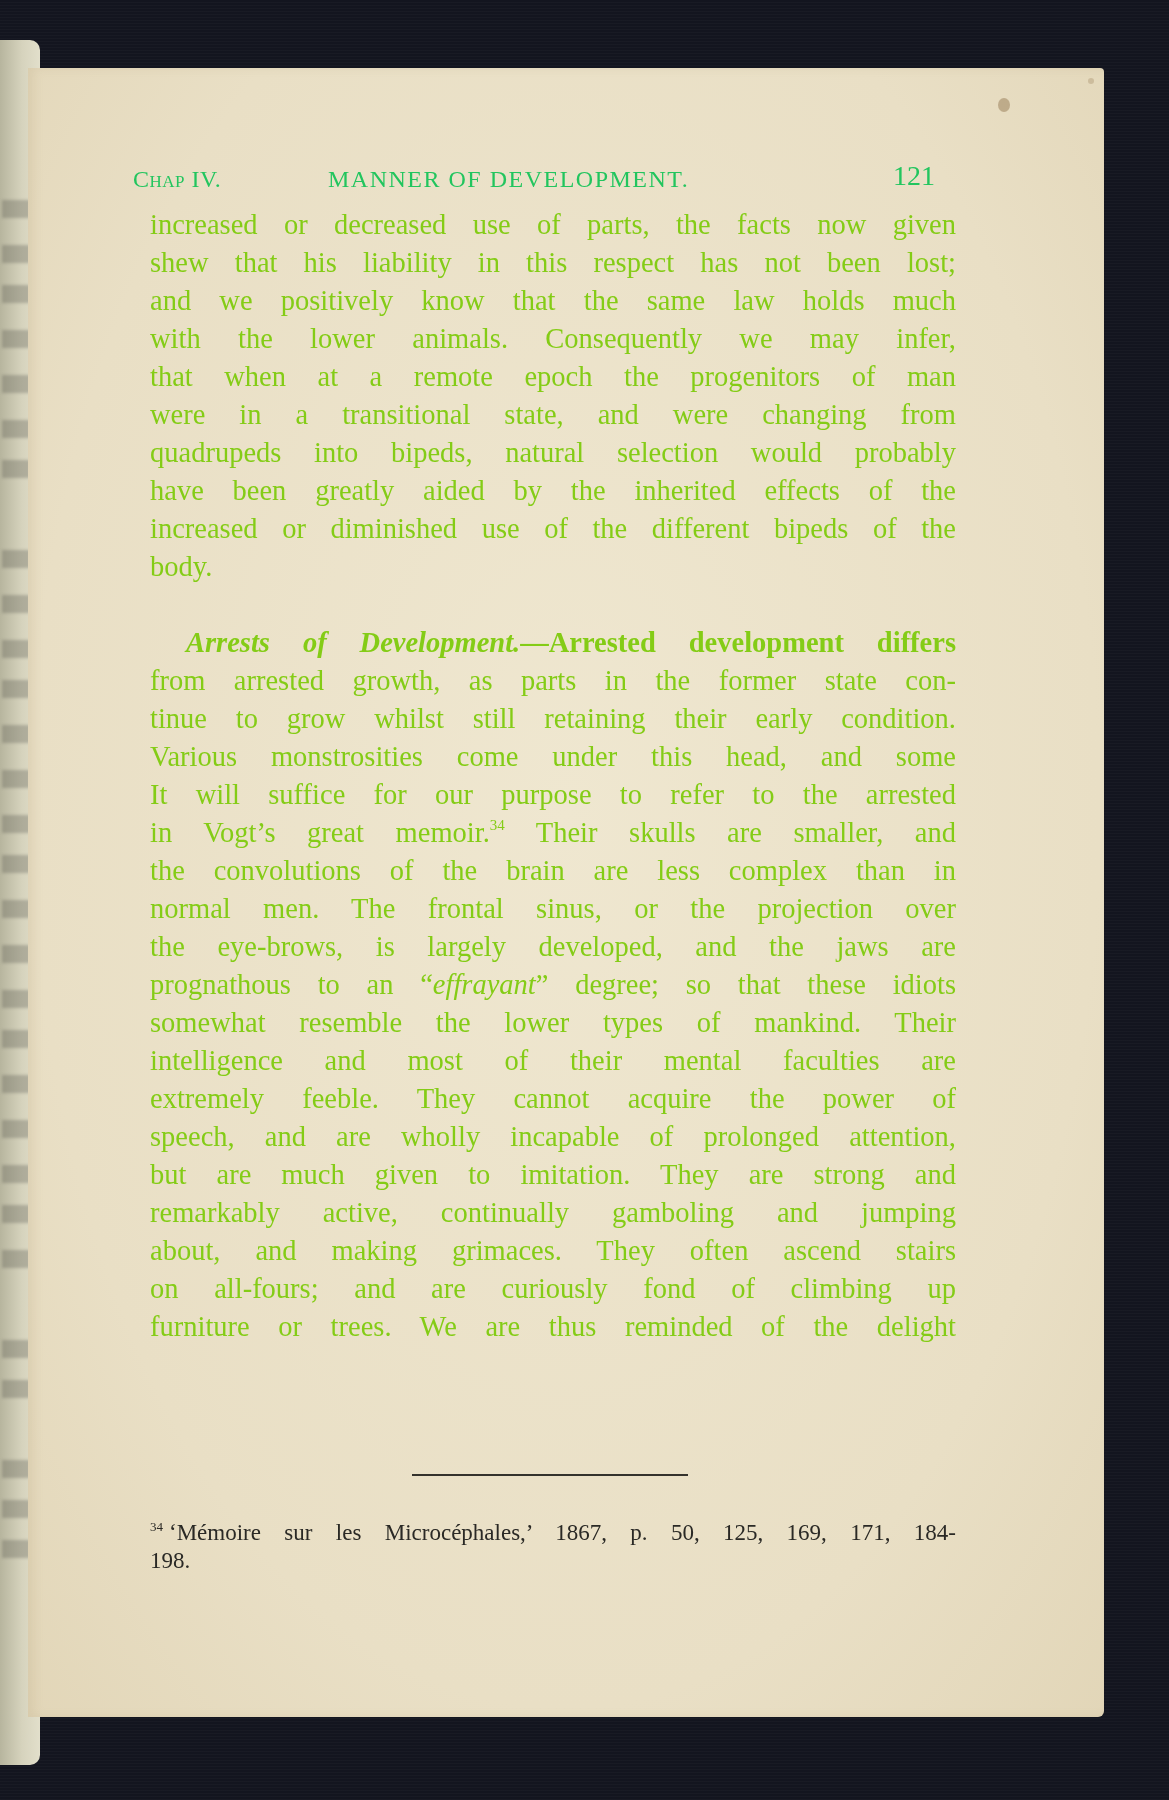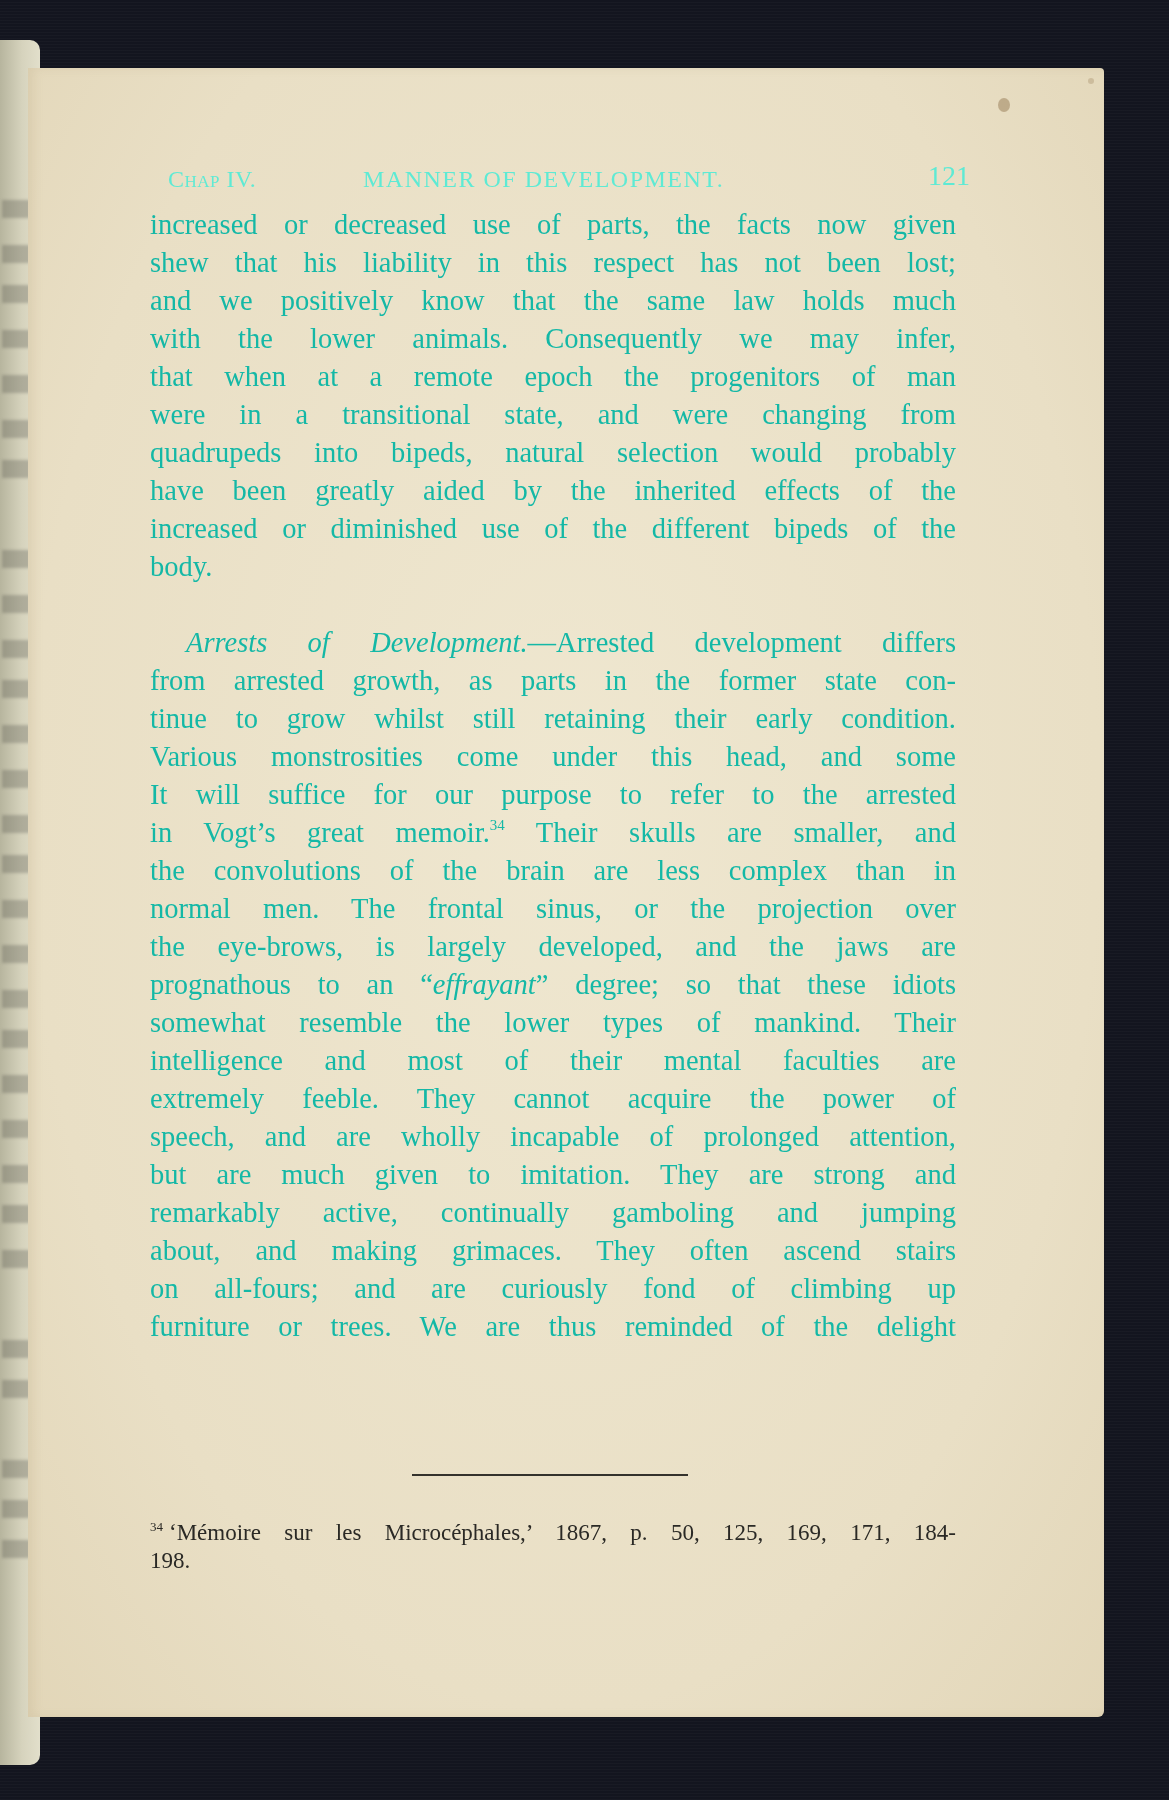--- a/index.html
+++ b/index.html
@@ -20,33 +20,33 @@
     }
     .page {
       position: absolute; left: 28px; top: 68px; width: 1076px; height: 1649px;
       background: #ebe2c9;
       background-image: radial-gradient(ellipse at 50% 45%, #efe7d0 0%, #e9dfc5 70%, #e2d6b8 100%);
       border-radius: 0 4px 6px 0;
       box-shadow: inset 6px 0 10px rgba(160,140,100,0.15);
     }
     .stain { position: absolute; border-radius: 50%; background: rgba(140,110,70,0.45); }
     .running-head {
-      position: absolute; top: 166px; left: 168px; width: 810px; height: 30px;
-      color: #5eead4; font-size: 24px;
+      position: absolute; top: 166px; left: 133px; width: 810px; height: 30px;
+      color: #22c55e; font-size: 24px;
     }
     .rh-chap { position: absolute; left: 0; top: 0; font-variant: small-caps; letter-spacing: 0.5px; }
     .rh-title { position: absolute; left: 195px; top: 0; letter-spacing: 1.5px; }
     .rh-num { position: absolute; right: 8px; top: -6px; font-size: 28px; }
     .body-text {
       position: absolute; left: 150px; top: 206px; width: 806px;
-      color: #14b8a6; font-size: 28.5px; line-height: 38px;
+      color: #84cc16; font-size: 28.5px; line-height: 38px;
     }
     .line { white-space: nowrap; text-align: justify; text-align-last: justify; height: 38px; }
     .line.last { text-align-last: left; }
-    .line.indent { padding-left: 36px; }
+    .line.indent { padding-left: 36px; font-weight: bold; }
     .gap { height: 38px; }
     .it { font-style: italic; }
     sup { font-size: 15px; line-height: 0; vertical-align: 12px; }
     .rule {
       position: absolute; left: 412px; top: 1474px; width: 276px; height: 2px; background: #34322c;
     }
     .footnote {
       position: absolute; left: 150px; top: 1510px; width: 806px;
       color: #2a2925; font-size: 23px; line-height: 34px;
     }

